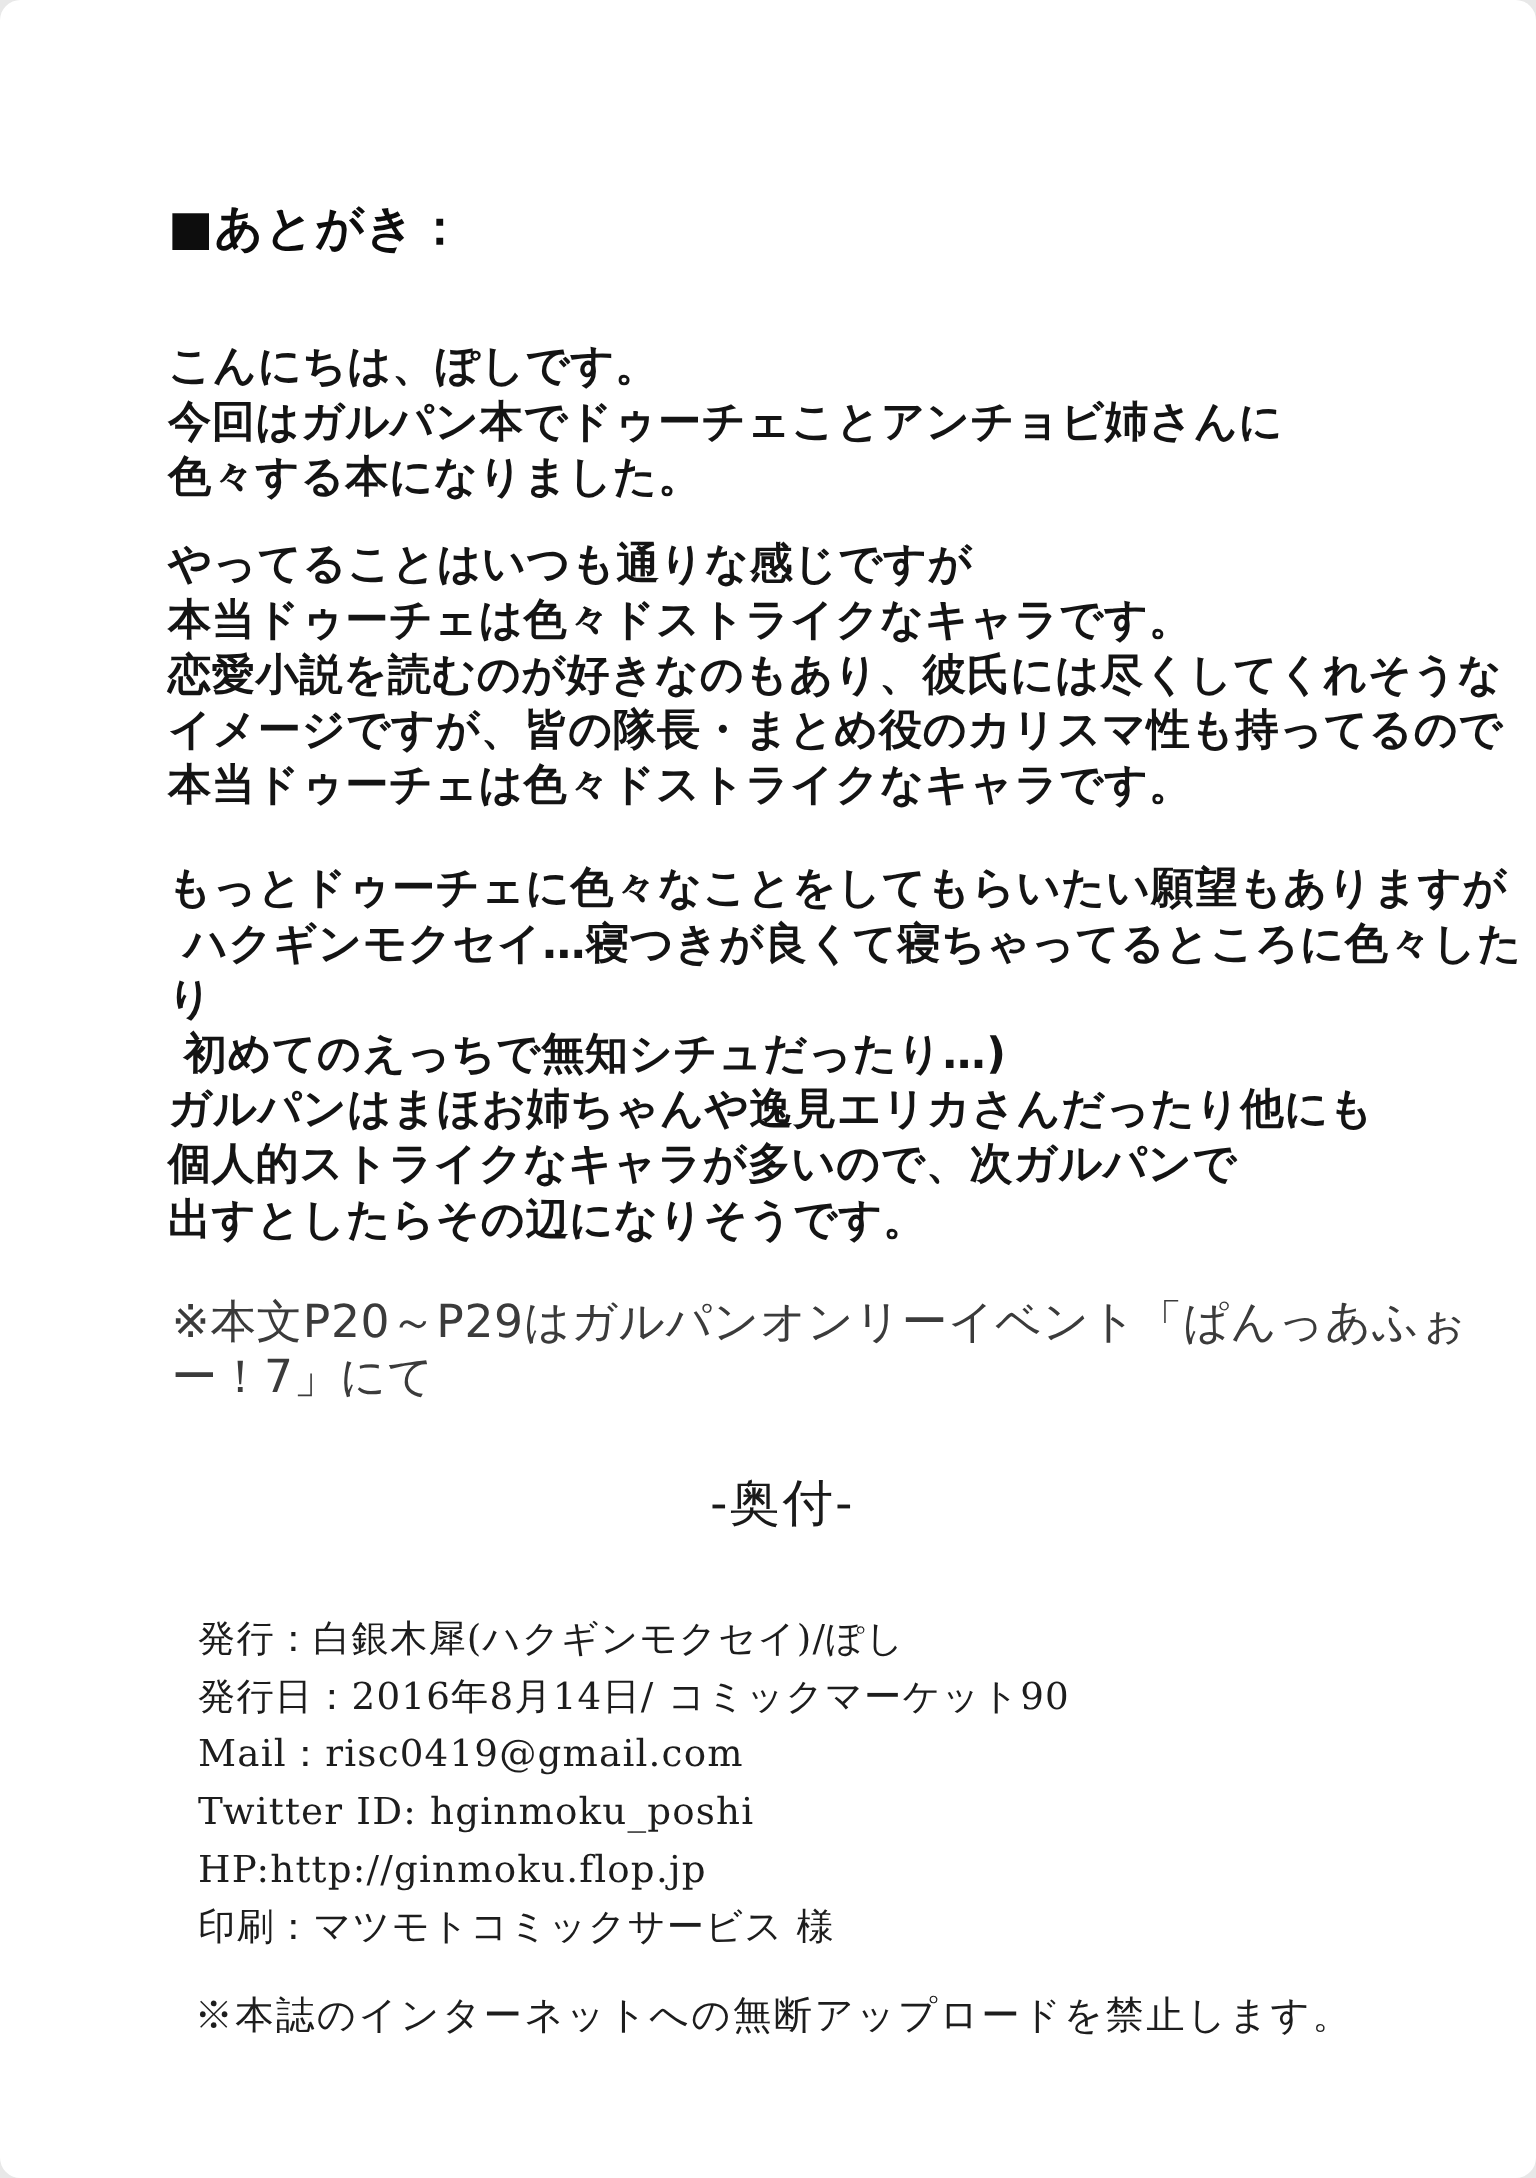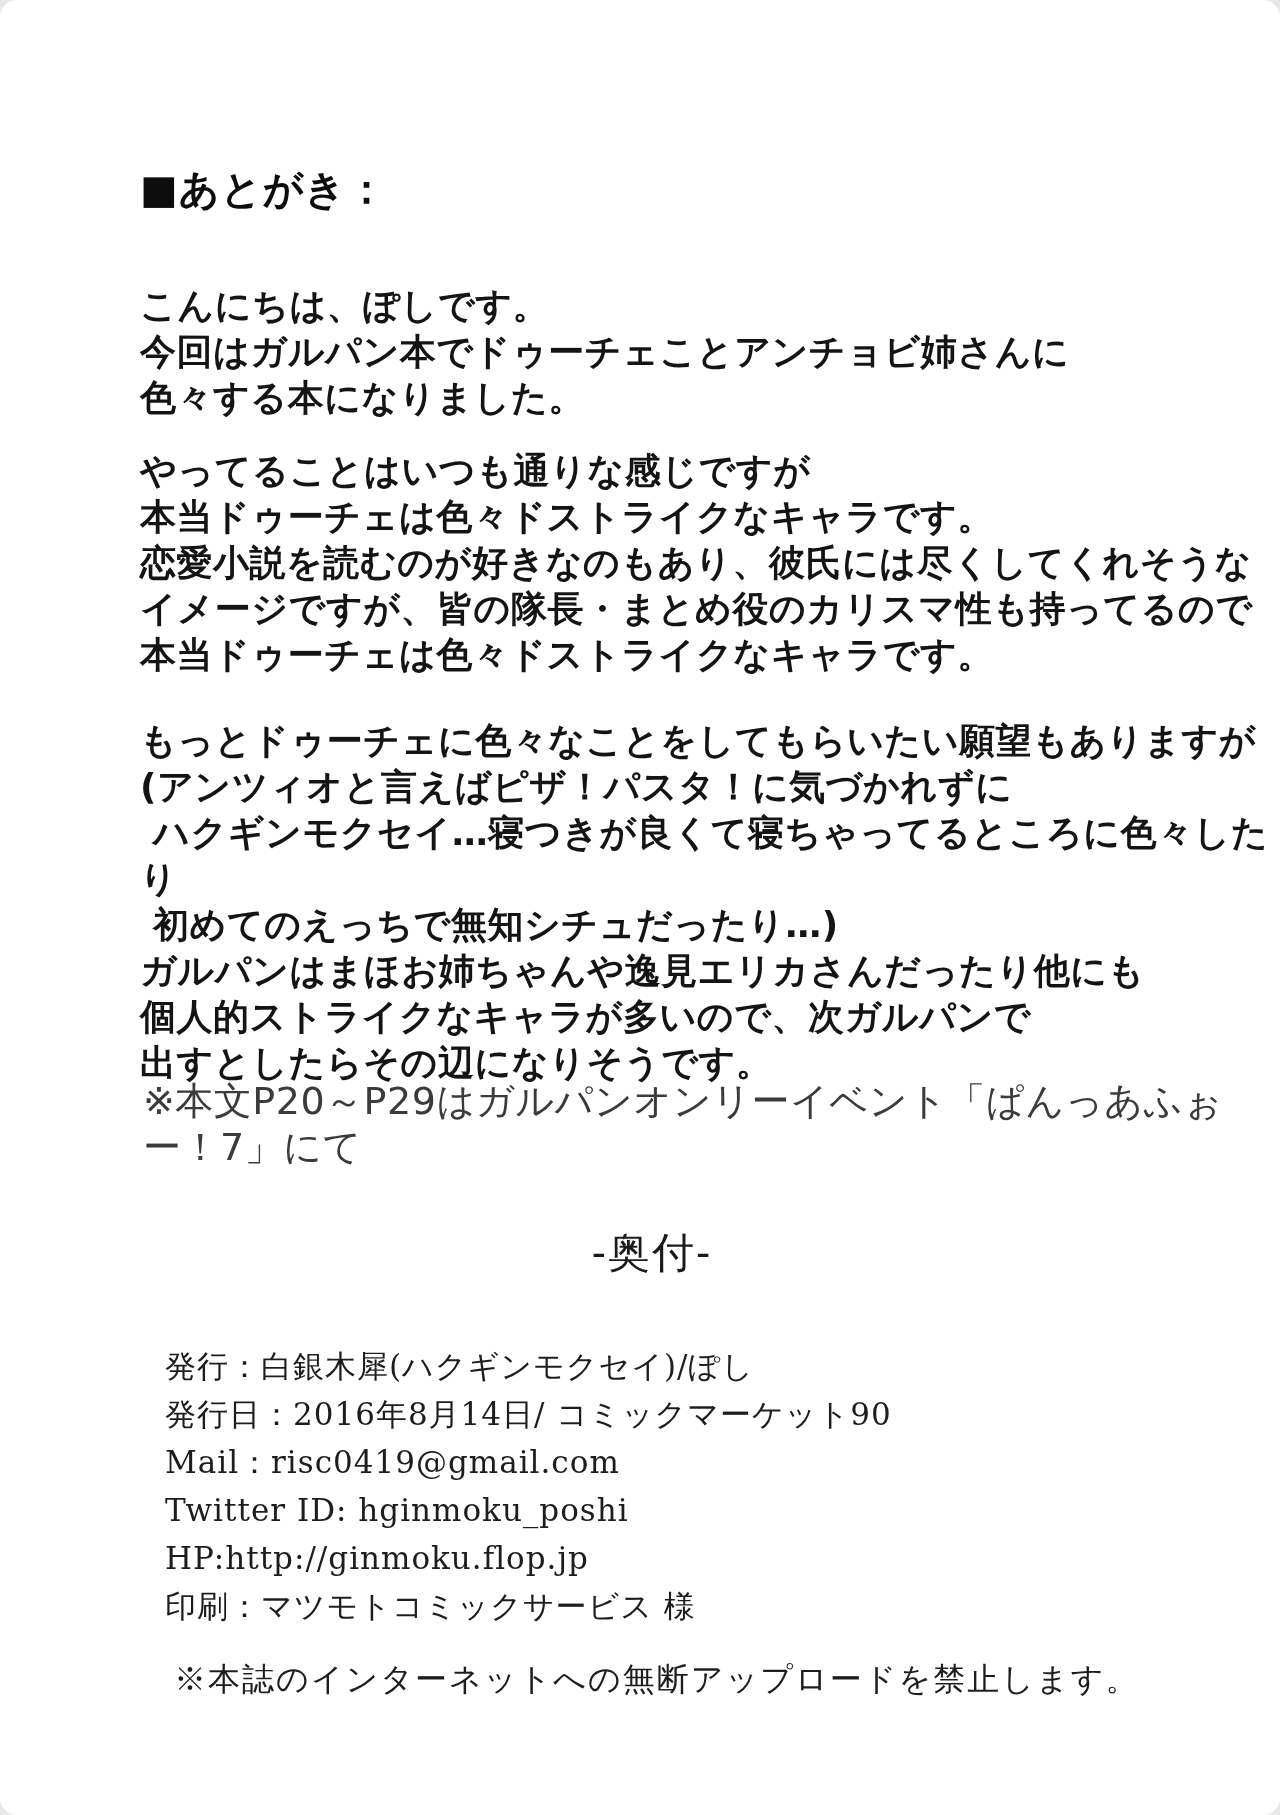--- a/index.html
+++ b/index.html
@@ -67,21 +67,21 @@
     left: 165px;
     top: 1342px;
     font-family: "DejaVu Serif", "Liberation Serif", serif;
     font-size: 31px;
     line-height: 48px;
     color: #1d1d1d;
     letter-spacing: 1px;
   }
   .footer-note {
     position: absolute;
-    left: 174px;
+    left: 162px;
     top: 1658px;
     font-family: "DejaVu Serif", "Liberation Serif", serif;
     font-size: 32px;
     color: #1d1d1d;
     letter-spacing: 2px;
   }
 </style>
 </head>
 <body>
 
@@ -98,21 +98,20 @@
   <div class="para para2">
     <div class="line">やってることはいつも通りな感じですが</div>
     <div class="line">本当ドゥーチェは色々ドストライクなキャラです。</div>
     <div class="line">恋愛小説を読むのが好きなのもあり、彼氏には尽くしてくれそうな</div>
     <div class="line">イメージですが、皆の隊長・まとめ役のカリスマ性も持ってるので</div>
     <div class="line">本当ドゥーチェは色々ドストライクなキャラです。</div>
   </div>
 
   <div class="para para3">
     <div class="line">もっとドゥーチェに色々なことをしてもらいたい願望もありますが</div>
-    <div class="line">(アンツィオと言えばピザ！パスタ！に気づかれずに</div>
     <div class="line"> ハクギンモクセイ…寝つきが良くて寝ちゃってるところに色々したり</div>
     <div class="line"> 初めてのえっちで無知シチュだったり…)</div>
     <div class="line">ガルパンはまほお姉ちゃんや逸見エリカさんだったり他にも</div>
     <div class="line">個人的ストライクなキャラが多いので、次ガルパンで</div>
     <div class="line">出すとしたらその辺になりそうです。</div>
   </div>
 
   <div class="note">
     <div class="line">※本文P20～P29はガルパンオンリーイベント「ぱんっあふぉー！7」にて</div>
   </div>

